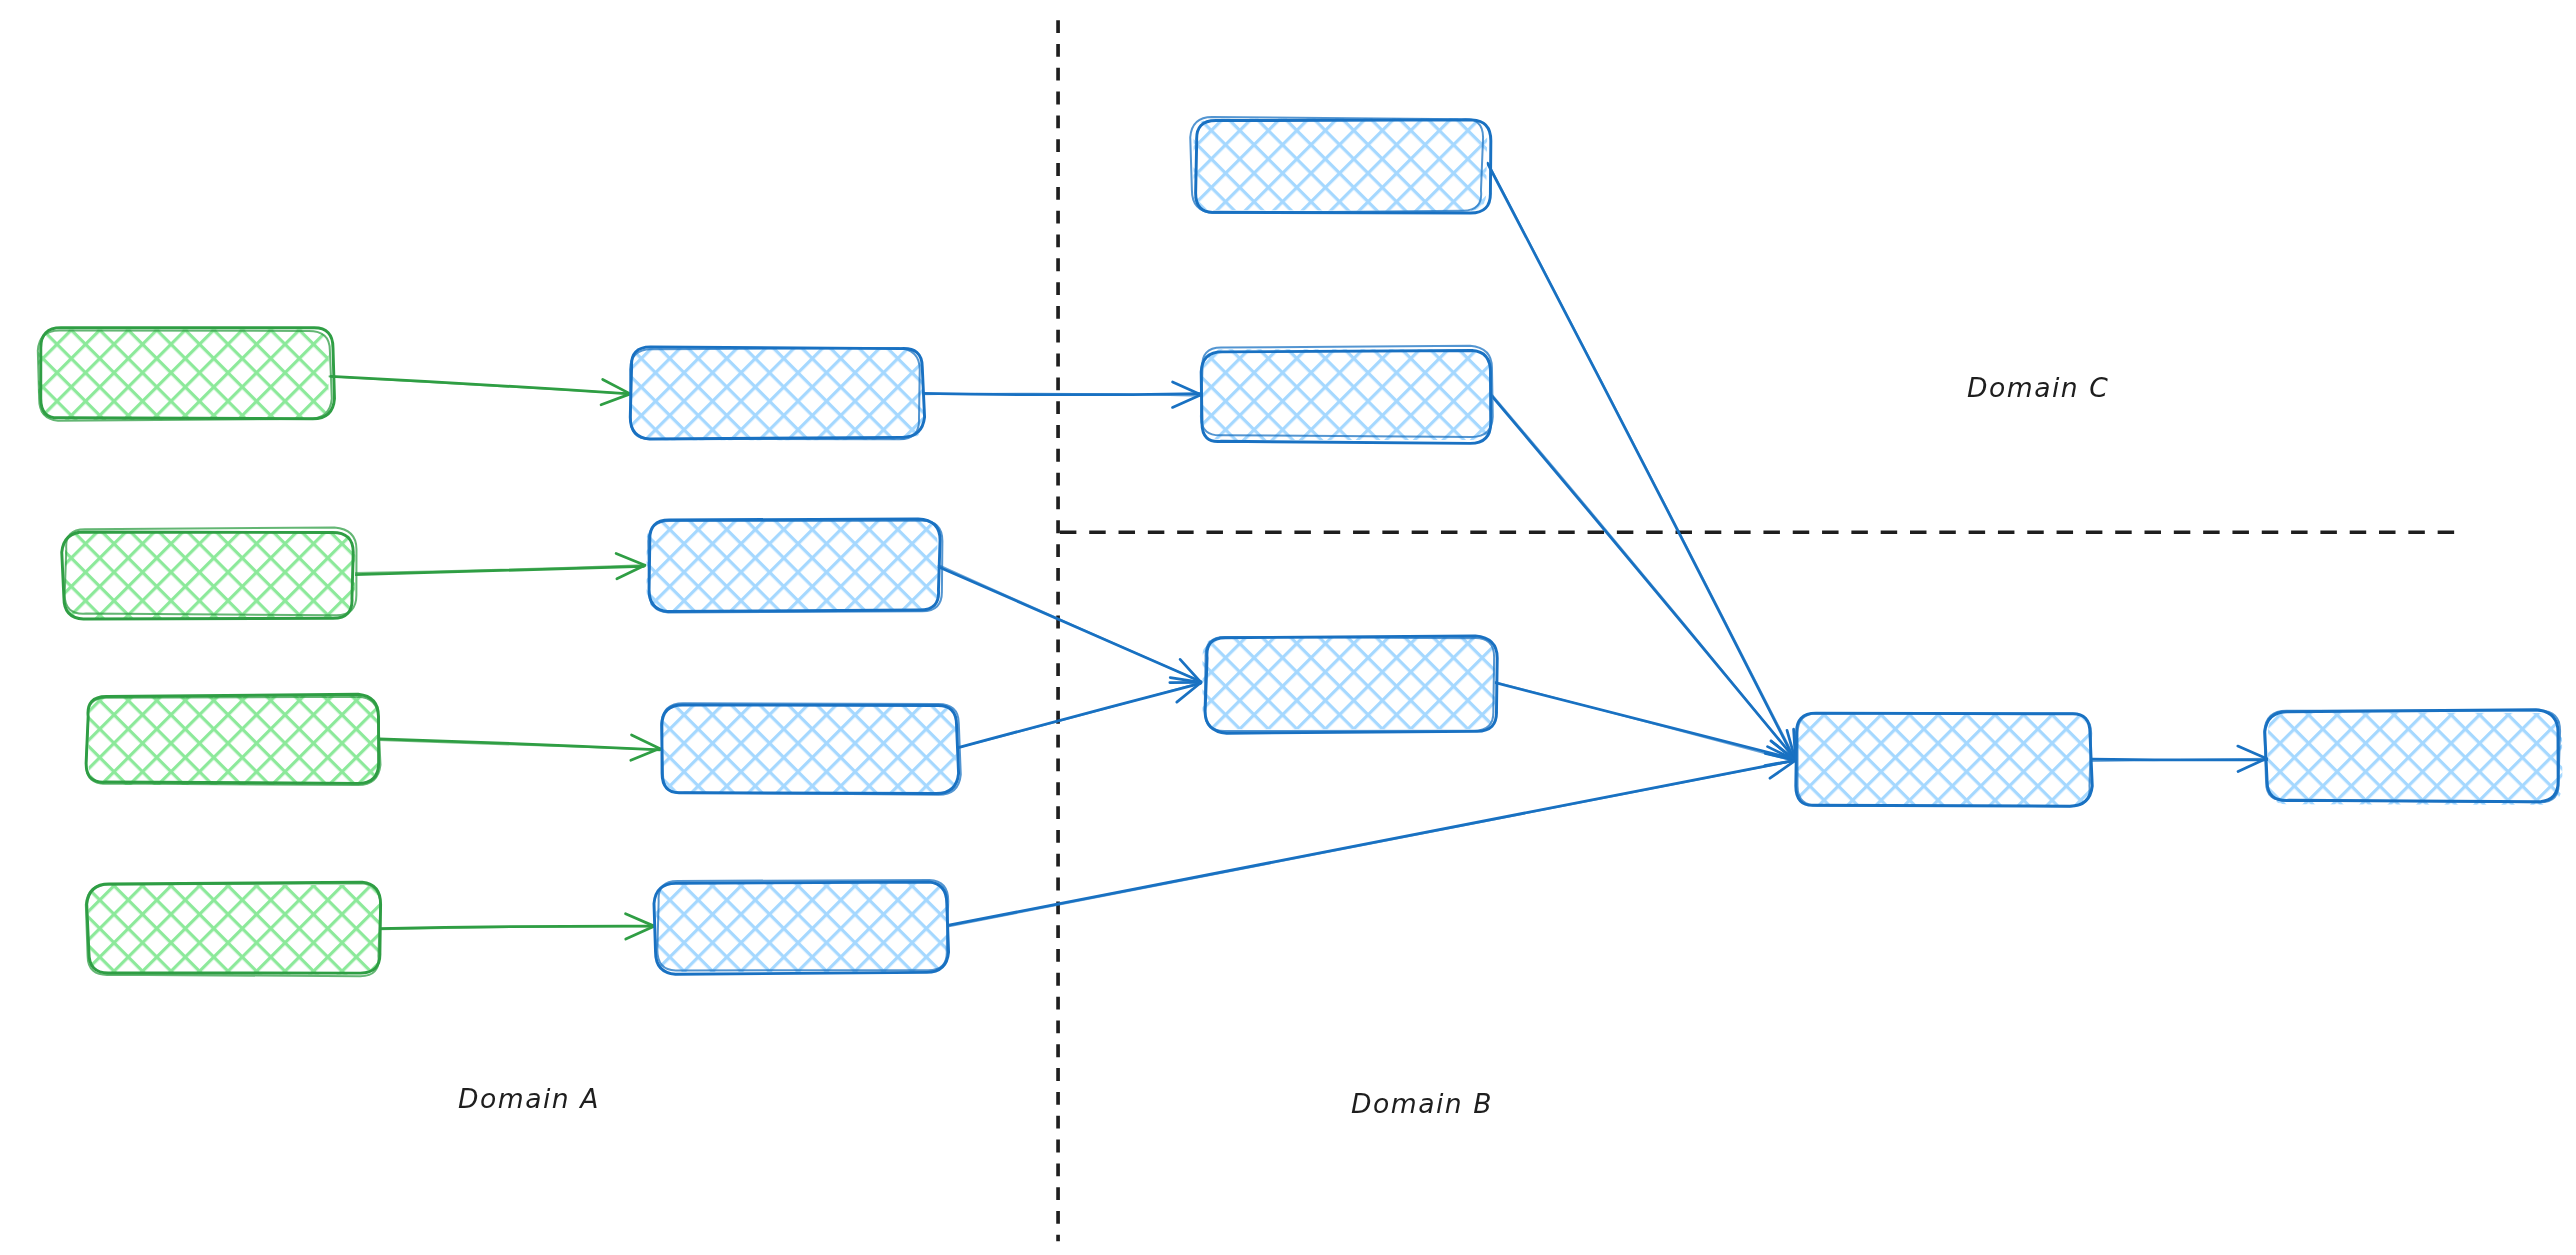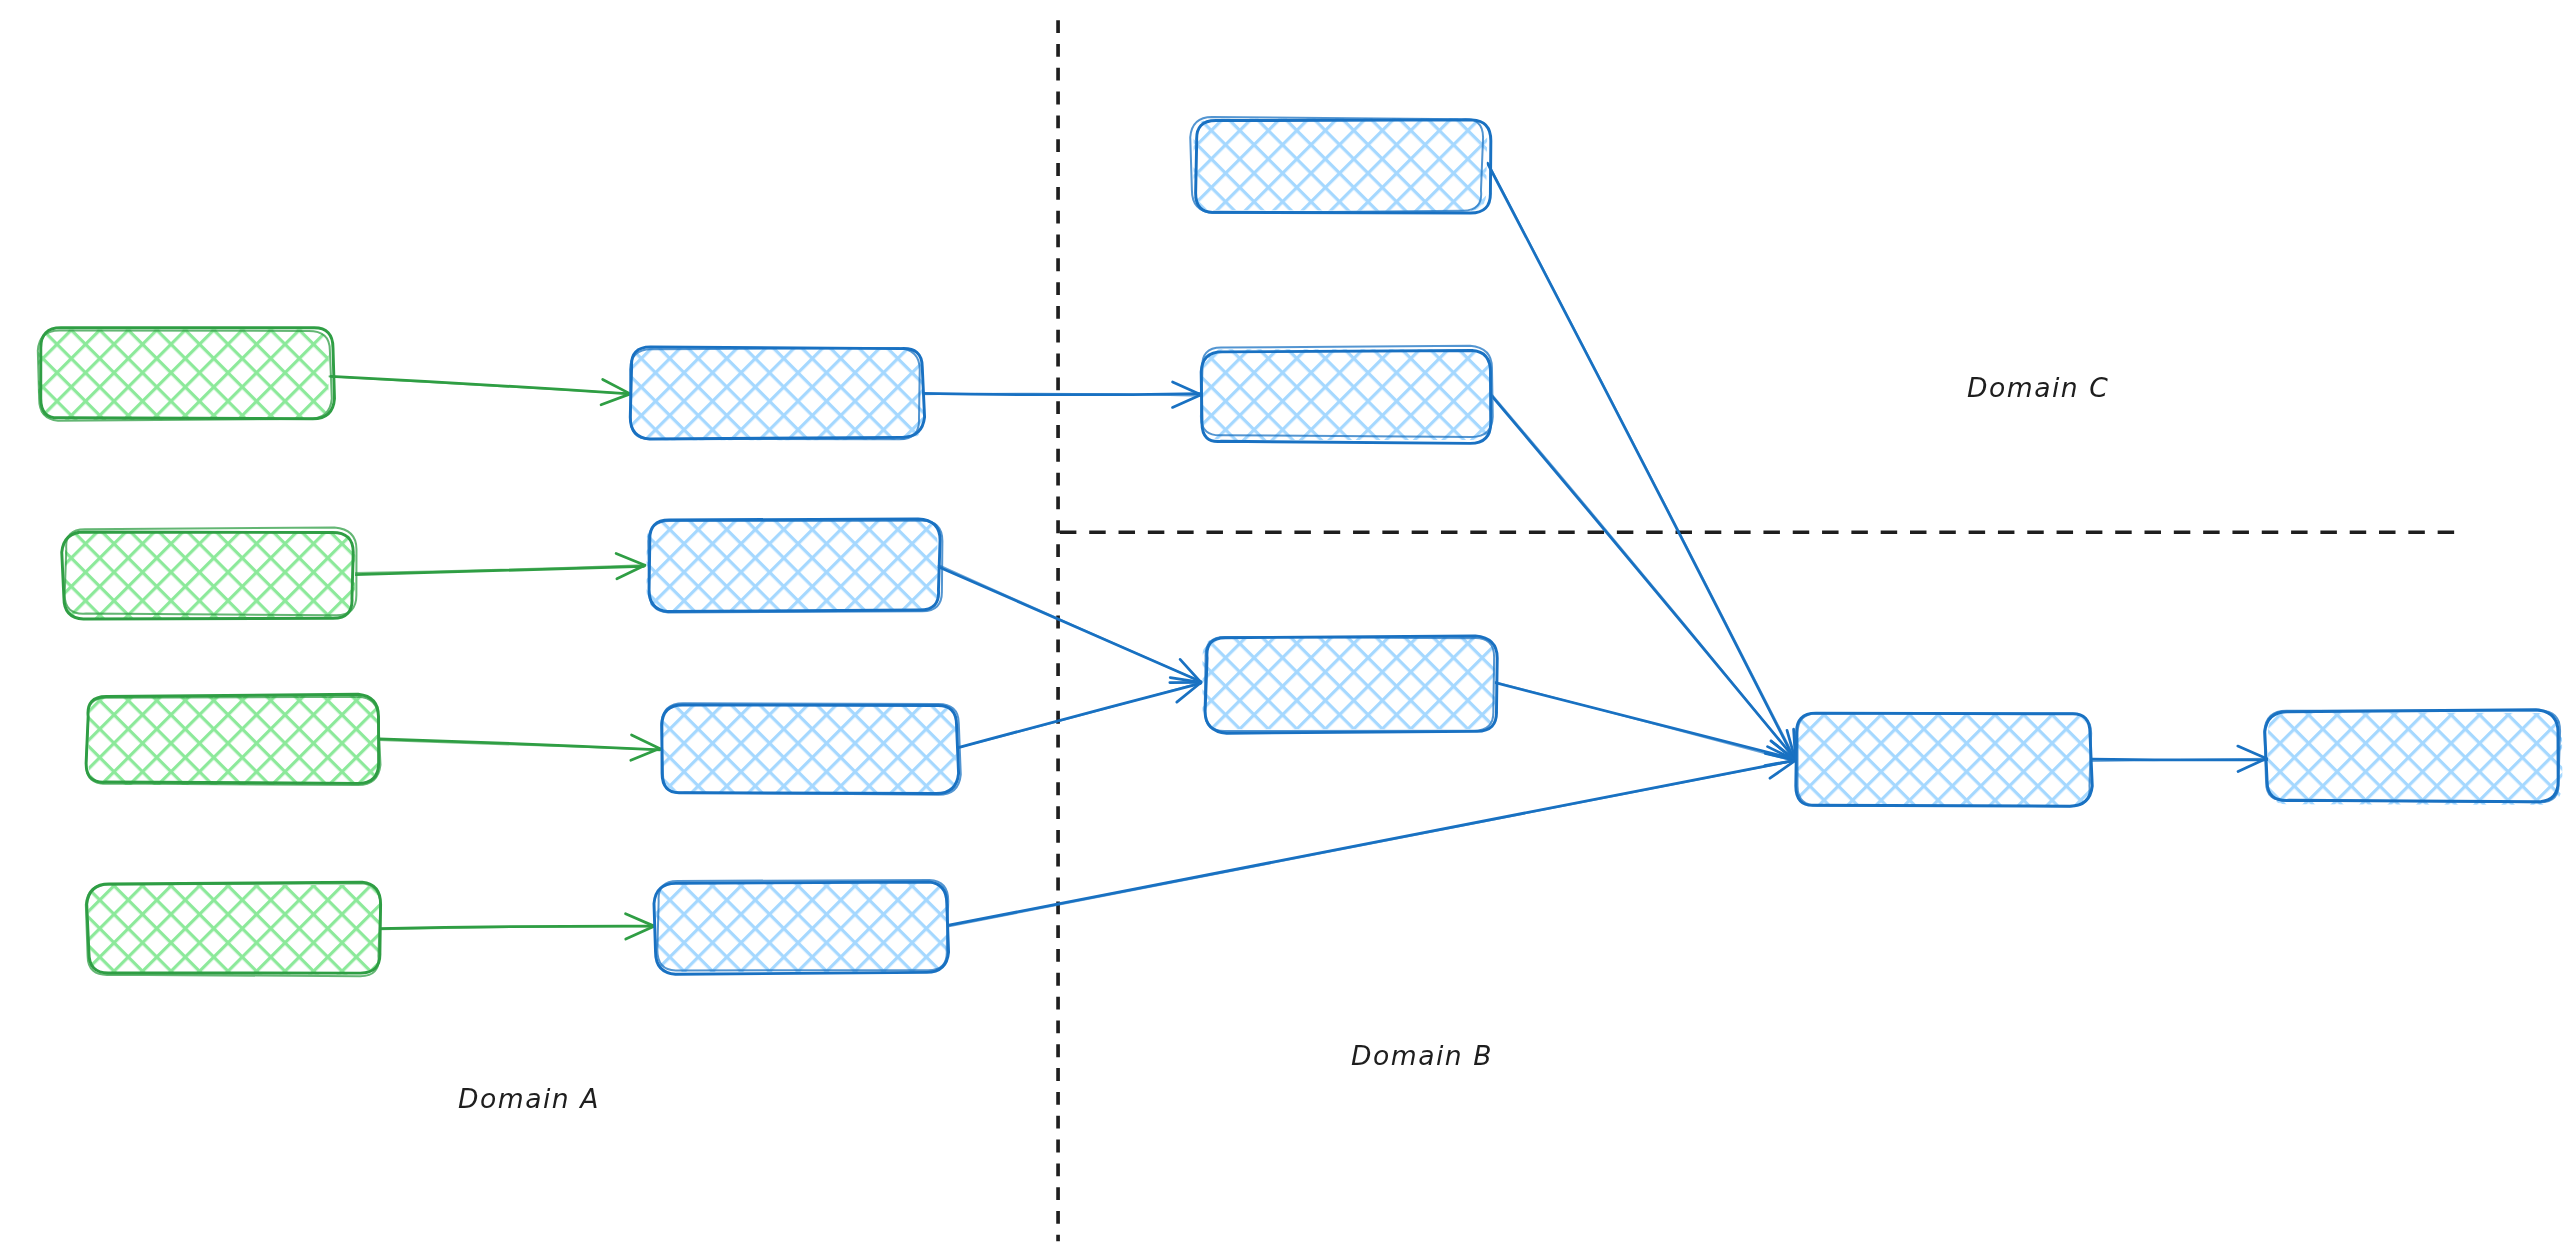--- a/index.html
+++ b/index.html
@@ -189,16 +189,16 @@
         </g>
         <g>
           <path d="M2497.8817049895792,777.3300674340362 L2773.517129581383,778.3648602699698 Q2796.7100595153447,777.3300674340362 2796.7100595153447,799.3300674340362 L2797.186685838544,856.478621451407 Q2796.7100595153447,878.478621451407 2774.7100595153447,878.478621451407 L2497.044154832067,878.0355335759164 Q2475.8817049895792,878.478621451407 2475.8817049895792,856.478621451407 L2475.7682936101073,799.3300674340362 Q2475.8817049895792,777.3300674340362 2497.8817049895792,777.3300674340362 Z" fill="url(#hachure-blue)" stroke="none"></path>
           <path d="M2496.821047958276,776.9067544685242 L2768.3007219972556,774.8119921391885 Q2792.3567073080485,776.9067544685242 2792.3567073080485,798.9067544685242 L2792.545185142916,853.1409370068186 Q2792.3567073080485,875.1409370068186 2770.3567073080485,875.1409370068186 L2498.9420764007336,873.6605666977636 Q2474.821047958276,875.1409370068186 2474.821047958276,853.1409370068186 L2472.2866072317056,798.9067544685242 Q2474.821047958276,776.9067544685242 2496.821047958276,776.9067544685242 Z" fill="none" stroke="#1971c2" stroke-width="3.2" stroke-linecap="round" stroke-linejoin="round" opacity="1"></path>
           <path d="M2495.7046620750357,775.8953193754402 L2772.581135475999,775.5103132949724 Q2794.6427896044415,775.8953193754402 2794.6427896044415,797.8953193754402 L2792.850089134206,853.8735684766777 Q2794.6427896044415,875.8735684766777 2772.6427896044415,875.8735684766777 L2497.408924465724,873.2811993888959 Q2473.7046620750357,875.8735684766777 2473.7046620750357,853.8735684766777 L2471.803922862841,797.8953193754402 Q2473.7046620750357,775.8953193754402 2495.7046620750357,775.8953193754402 Z" fill="none" stroke="#1971c2" stroke-width="2.2" stroke-linecap="round" stroke-linejoin="round" opacity="0.75"></path>
         </g>
       </g>
   </svg>
 
   <div class="domain-label" id="lbl-domain-a" style="left: 458px; top: 1083px; text-align: right;">Domain A</div>
-  <div class="domain-label" id="lbl-domain-b" style="left: 1351px; top: 1040px;">Domain B</div>
+  <div class="domain-label" id="lbl-domain-b" style="left: 1351px; top: 1088px;">Domain B</div>
   <div class="domain-label" id="lbl-domain-c" style="left: 1928px; top: 372px; margin-left: 39px;">Domain C</div>
 </div>
 
 
 </body></html>

